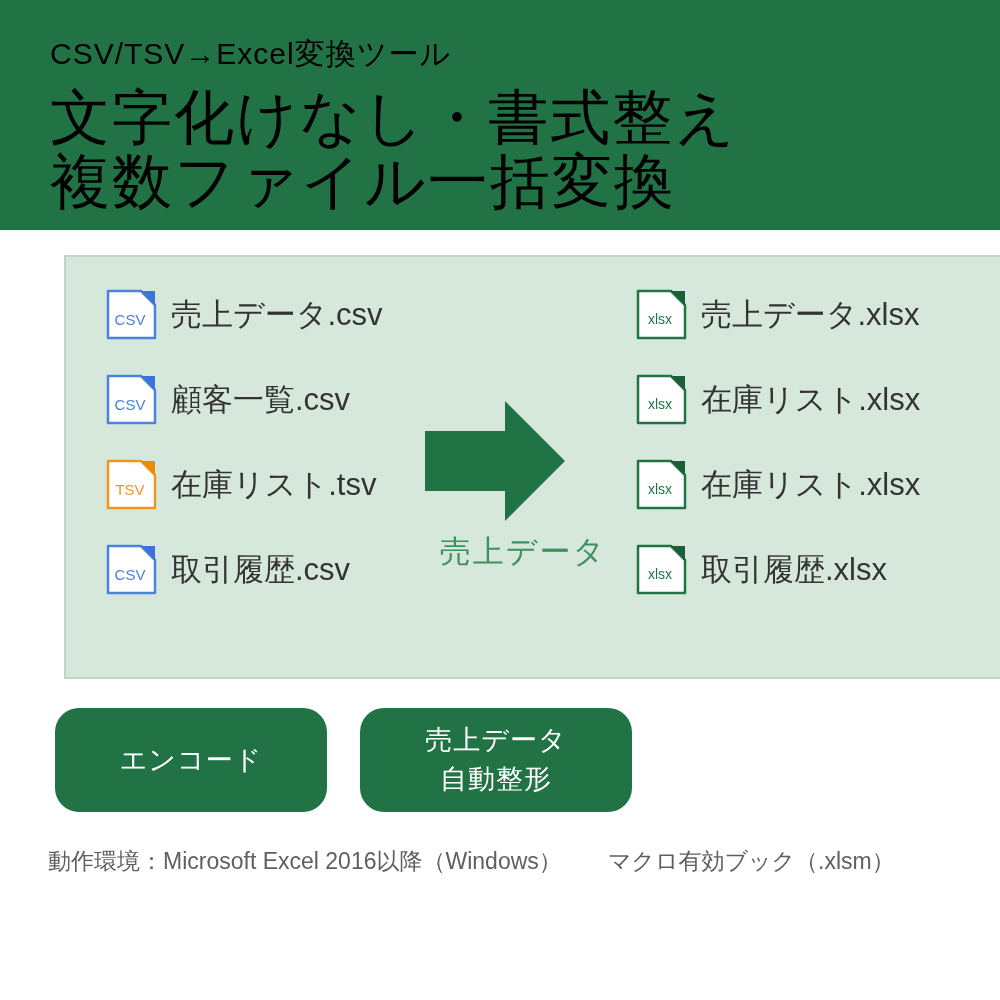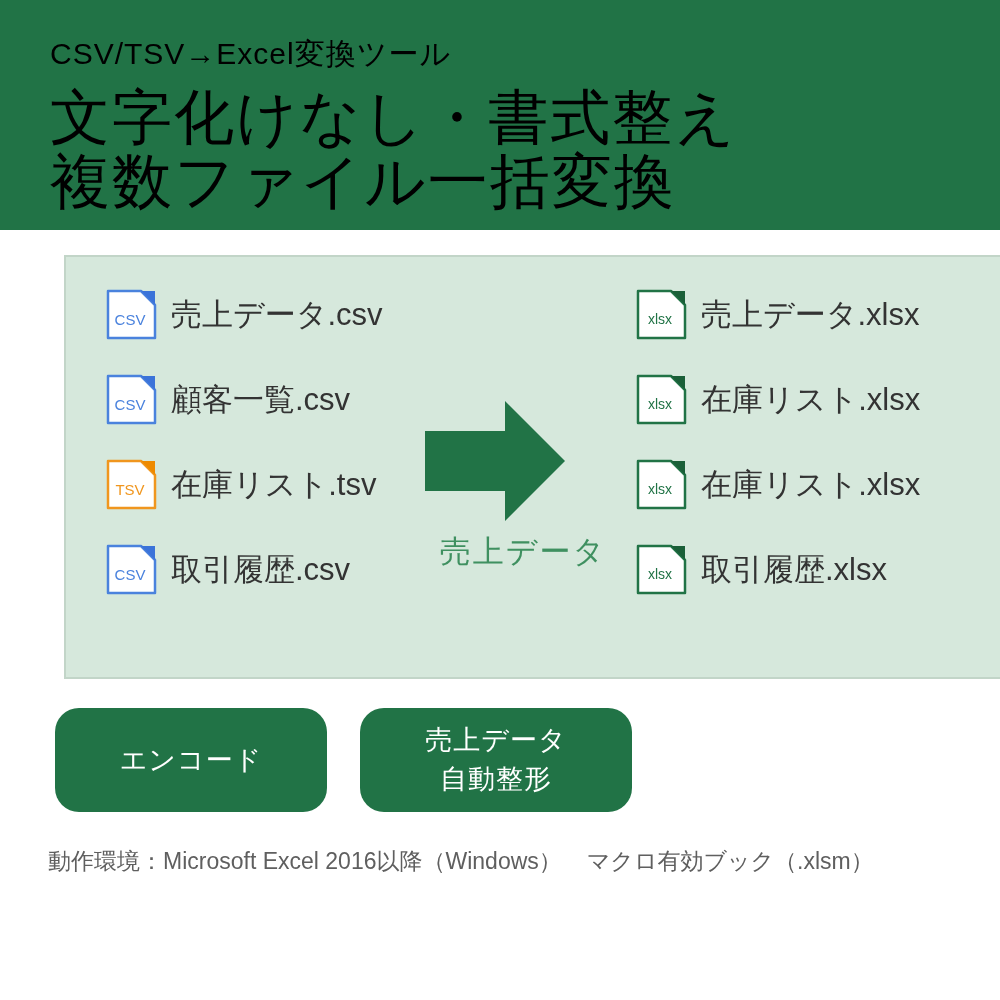--- a/index.html
+++ b/index.html
@@ -66,21 +66,21 @@
   .features{position:absolute;left:55px;top:708px;display:flex;gap:33px;}
   .feature{
     width:272px;height:104px;background:var(--green);border-radius:24px;
     color:#ffffff;display:flex;flex-direction:column;justify-content:center;
     align-items:center;text-align:center;
   }
   .feature span{display:block;font-size:27px;line-height:39px;letter-spacing:1px;}
 
   
   .footer{
-    position:absolute;left:48px;top:846px;display:flex;gap:25px;
+    position:absolute;left:48px;top:846px;display:flex;gap:46px;
     font-size:23px;color:var(--footer);white-space:nowrap;
   }
 </style>
 </head>
 <body>
 
 <div class="stage">
 
   <header class="banner">
     <div class="subtitle">CSV/TSV→Excel変換ツール</div>

